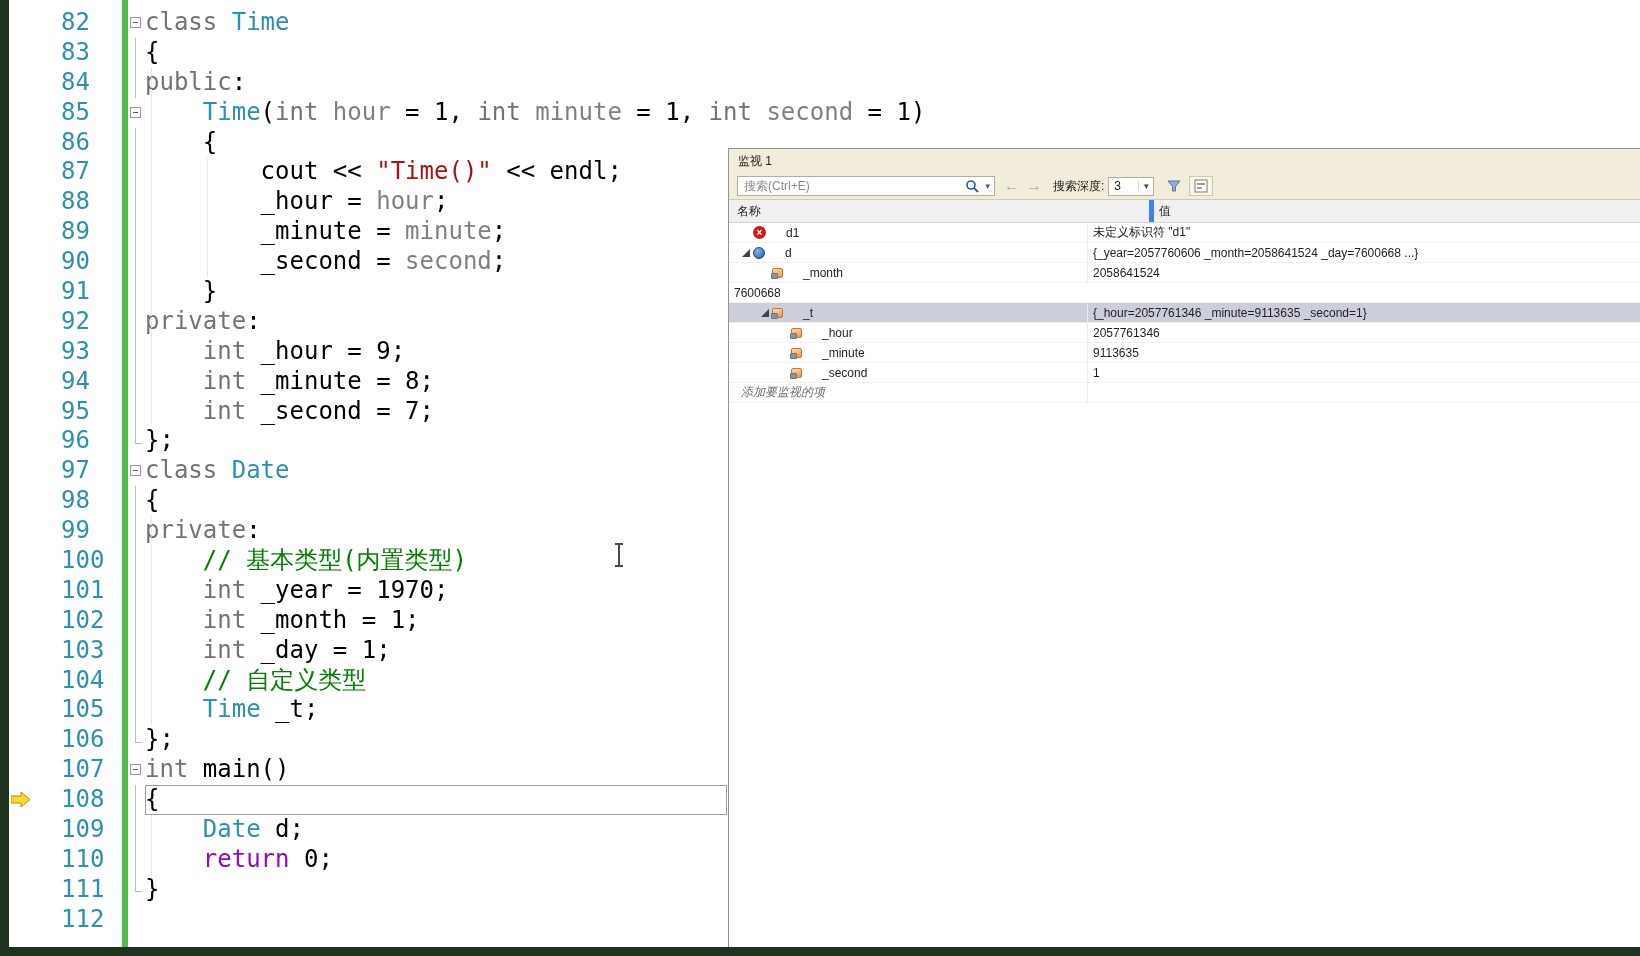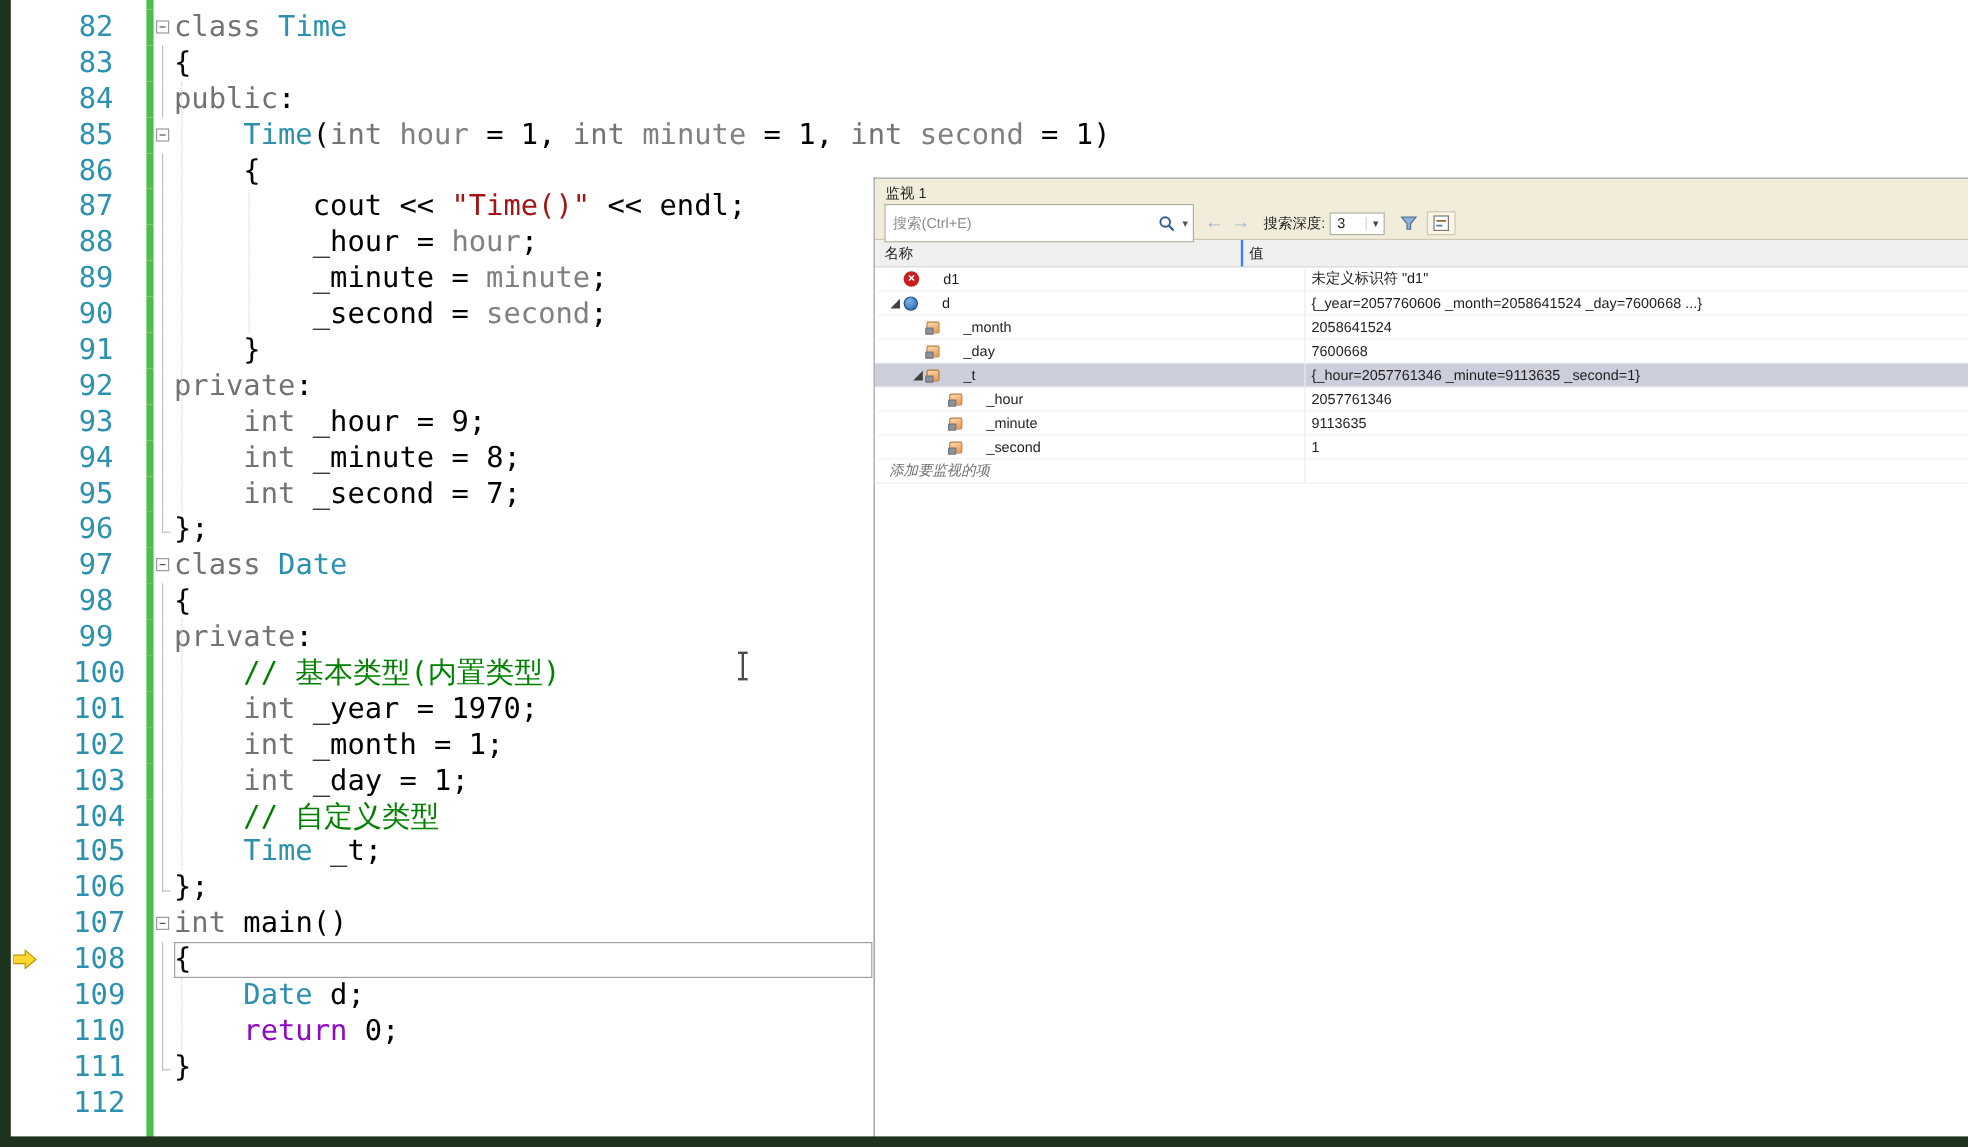--- a/index.html
+++ b/index.html
@@ -9,21 +9,21 @@
 
   
   .left-strip  { position:absolute; left:0; top:0; bottom:0; width:9px; background:#1d331d; z-index:30; }
   .bottom-strip{ position:absolute; left:0; bottom:0; height:9px; right:0; background:#1d331d; z-index:31; }
 
   
   .editor { position:absolute; inset:0; background:#fff; }
   #code-lines { position:absolute; left:9px; top:8px; right:0; }
   .code-line { display:flex; height:29.9px; align-items:stretch; }
   .ind { width:52px; flex:none; }
-  .num { width:38px; flex:none; text-align:center; color:#2b91af;
+  .num { width:38px; flex:none; text-align:left; color:#2b91af;
          font-family:"DejaVu Sans Mono",monospace; font-size:24px; line-height:29.9px; }
   .sp  { width:23px; flex:none; }
   .chg { width:6px; flex:none; background:#4fbe4f; }
   .chg-top, .chg-bottom { position:absolute; left:122px; width:6px; background:#4fbe4f; }
   .chg-top { top:0; height:8px; } .chg-bottom { top:934px; height:14px; }
   .fold { width:17px; flex:none; position:relative; }
   .fold.fline::before { content:""; position:absolute; left:7px; top:0; bottom:0; border-left:1px solid #bdbdbd; }
   .fold.fend::before  { content:""; position:absolute; left:7px; top:0; height:55%; width:6px;
                         border-left:1px solid #bdbdbd; border-bottom:1px solid #bdbdbd; }
   .fold-box { position:absolute; left:2px; top:9px; width:11px; height:11px;
@@ -53,37 +53,37 @@
   .ibeam::before, .ibeam::after { content:""; position:absolute; left:-3px; width:8px; height:2px; background:#4a4a4a; }
   .ibeam::before { top:-2px; } .ibeam::after { bottom:-2px; }
 
   
   .watch { position:absolute; left:728px; top:148px; width:912px; height:800px;
            background:#fff; border-left:1px solid #8e9299; border-top:1px solid #8e9299; z-index:20;
            font-size:12px; color:#1e1e1e; }
   .watch-title { height:24px; line-height:24px; background:#f2edda; padding-left:9px; }
   .watch-toolbar { height:27px; background:#f2edda; border-bottom:1px solid #cfc9b4;
                    display:flex; align-items:center; padding:0 4px; }
-  .searchbox { width:258px; height:32px; background:#fff; border:1px solid #b3ae9d;
+  .searchbox { width:258px; height:20px; background:#fff; border:1px solid #b3ae9d;
                display:flex; align-items:center; margin-left:4px; }
   .searchbox .ph { flex:1; padding-left:6px; color:#8b8b8b; }
   .searchbox .mag { margin:0 2px; }
   .searchbox .dd { font-size:9px; color:#555; padding:0 4px; }
   .nav { font-size:16px; color:#9eb2cc; margin:0 3px; cursor:default; }
   .nav.back { margin-left:9px; }
   .depth-label { margin:0 4px 0 8px; }
   .combo { width:46px; height:19px; border:1px solid #b3ae9d; background:#fff; display:flex; align-items:center; }
   .combo .cval { flex:1; padding-left:5px; }
   .combo .cdd { width:15px; text-align:center; font-size:9px; color:#444; border-left:1px solid #d8d4c4; }
   .tbtn { width:24px; height:20px; margin-left:8px; display:flex; align-items:center; justify-content:center;
           background:transparent; border:none; }
   .tbtn.second { margin-left:3px; border:1px solid #cdc7b0; background:#faf6e6; }
 
   .watch-header { height:23px; display:flex; background:#f0f0ee; border-bottom:1px solid #d2d2d2; }
-  .watch-header .col-name  { width:307px; padding-left:8px; line-height:22px; border-right:2px solid #3b82f6; }
+  .watch-header .col-name  { width:425px; padding-left:8px; line-height:22px; border-right:5px solid #3b82f6; }
   .watch-header .col-value { flex:1; padding-left:5px; line-height:22px; }
 
   .watch-row { display:flex; height:20px; border-bottom:1px solid #f1f1f1; background:#fff; }
   .watch-row.selected { background:#cccedb; }
   .wcell { display:flex; align-items:center; overflow:hidden; white-space:nowrap; }
   .wname-cell { width:359px; flex:none; border-right:1px solid #ebebeb; }
   .wvalue-cell { flex:1; padding-left:5px; }
   .wname { margin-left:20px; }
   .add-row .wname-cell { padding-left:12px; font-style:italic; color:#6e6e6e; }
 
@@ -437,25 +437,20 @@
         </div>
         <div class="watch-row">
           <div class="wcell wname-cell" style="padding-left: 29px;">
             <span class="expander"></span>
             <span class="wicon field"></span>
             <span class="wname">_month</span>
           </div>
           <div class="wcell wvalue-cell">2058641524</div>
         </div>
         <div class="watch-row">
-          <div class="wcell wname-cell" style="padding-left: 29px;">
-            <span class="expander"></span>
-            <span class="wicon field"></span>
-            <span class="wname">_day</span>
-          </div>
           <div class="wcell wvalue-cell">7600668</div>
         </div>
         <div class="watch-row selected">
           <div class="wcell wname-cell" style="padding-left: 29px;">
             <span class="expander expanded"></span>
             <span class="wicon field"></span>
             <span class="wname">_t</span>
           </div>
           <div class="wcell wvalue-cell">{_hour=2057761346 _minute=9113635 _second=1}</div>
         </div>

